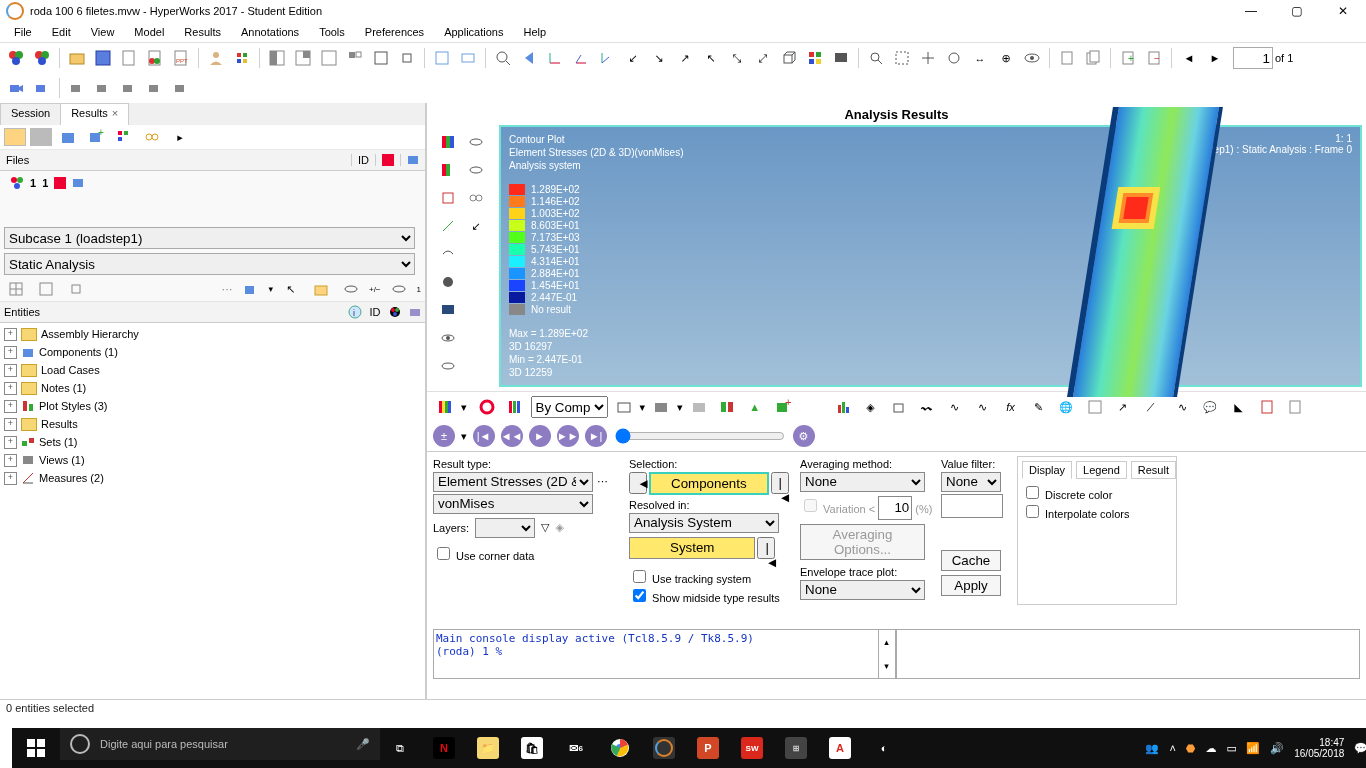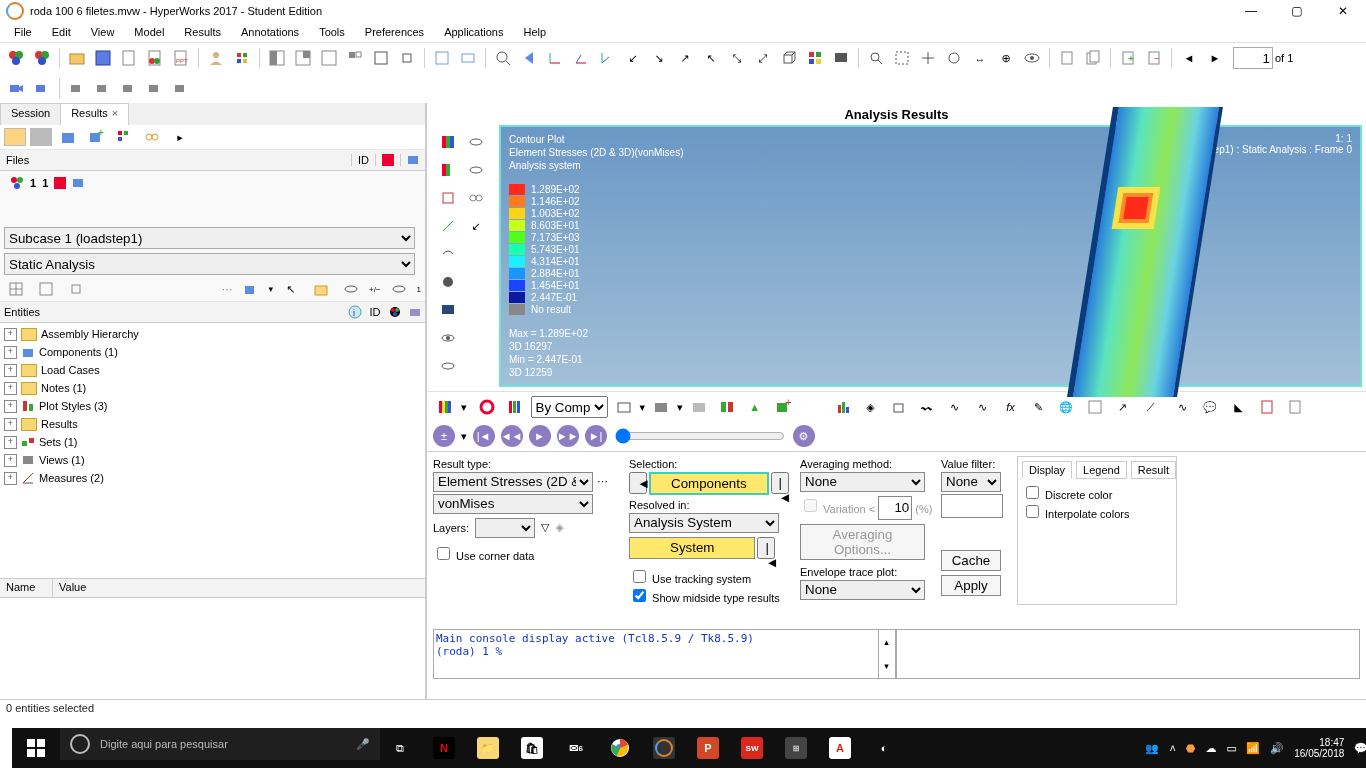--- a/index.html
+++ b/index.html
@@ -567,26 +567,20 @@
         </div>
       <div class="node">
           <div class="plus">+</div>
           <svg class="ico">
             <path d="M2 12 L12 2" stroke="#c33"></path>
             <path d="M2 12 L12 12" stroke="#555"></path>
           </svg>
           <span>Measures (2)</span>
         </div>
     </div>
-    <div class="namevalue">
-      <div class="nvhead">
-          <div>Name</div>
-          <div>Value</div>
-        </div>
-    </div>
   </div>
 
   <div class="right">
     <div class="canvasarea">
       <div class="canvastitle">Analysis Results</div>
       <div class="canvasmain">
         <div class="sidetools">
           <div class="tbtn">
               <svg class="ic">
                 <rect x="2" y="2" width="4" height="12" fill="#e03"></rect>

